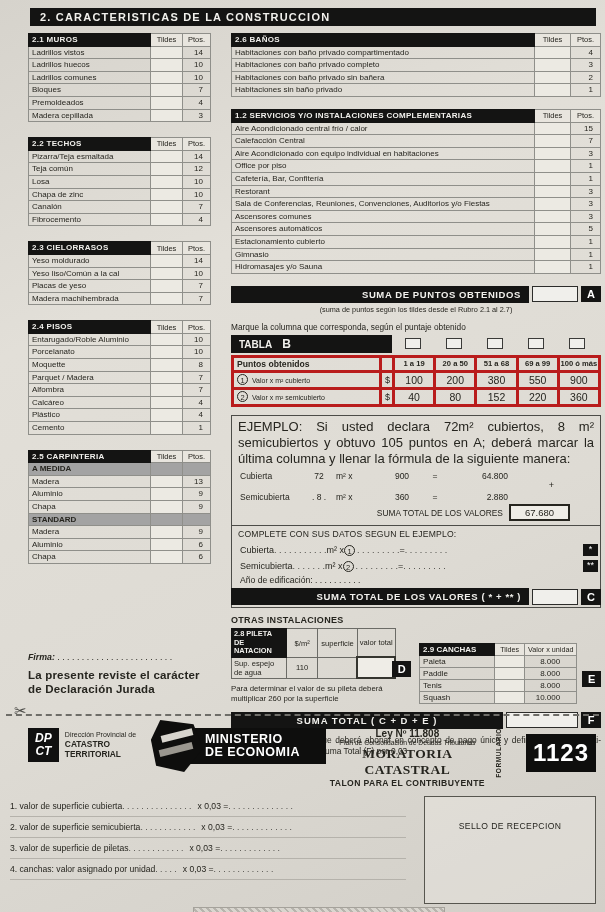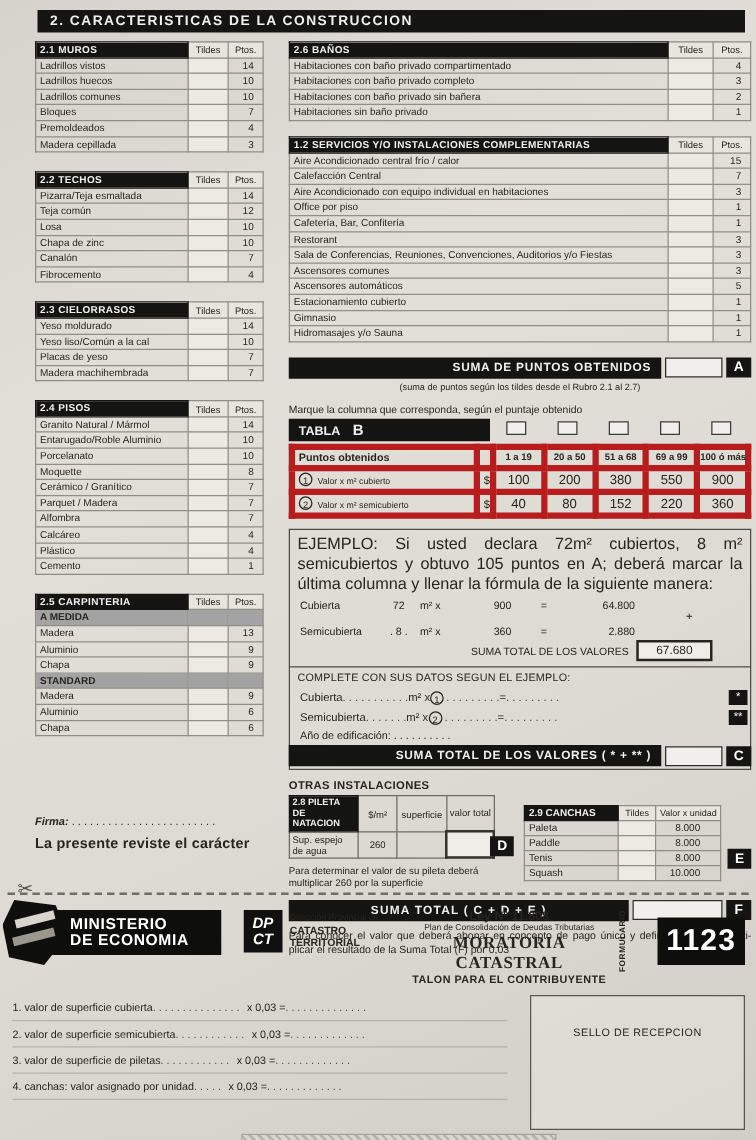--- a/index.html
+++ b/index.html
@@ -28,21 +28,21 @@
   .letter{width:20px;height:16px;background:#141413;color:#fff;font-weight:bold;font-size:11px;text-align:center;line-height:16px;}
   .note-c{font-size:7.3px;text-align:center;margin:2px 0 8px 0;}
   .marque{font-size:8.3px;margin:2px 0 3px 0;}
   
   #tablab-head{display:flex;align-items:flex-end;}
   #tablab-bar{width:161px;font-size:10px;padding:2px 8px;}
   #tablab-bar .big-b{font-size:12px;margin-left:10px;}
   .cbcell{width:41px;text-align:center;}
   .cb{display:inline-block;width:16px;height:11px;border:1px solid #3a3a38;background:#f0efeb;}
   table.tb{width:100%;border-collapse:collapse;table-layout:fixed;margin-top:2px;}
-  .tb td{border:5px solid #b91c1c;padding:1px 3px;}
+  .tb td{border:3px solid #b91c1c;padding:1px 3px;}
   .tb .c1{width:148px;}
   .tb .c2{width:13px;text-align:center;font-size:9px;}
   .tb .rng{font-size:7.6px;font-weight:bold;text-align:center;white-space:nowrap;padding:1px 0;}
   .tb .hdr{font-size:8.6px;font-weight:bold;}
   .tb .val{font-size:10.5px;text-align:center;height:17px;}
   .tb .rlab{font-size:7px;white-space:nowrap;}
   .circ{display:inline-block;width:11px;height:11px;border:1px solid #26251f;border-radius:50%;text-align:center;line-height:11px;font-size:7.5px;margin-right:2px;}
   
   #sup-box{border:1px solid #4c4c48;margin-top:8px;position:relative;padding-bottom:0;}
   #sup-title{width:205px;font-size:9.5px;padding:2px 8px;letter-spacing:.4px;}
@@ -59,21 +59,21 @@
   .valbox{border:2px solid #26251f;background:#efede7;padding:1px 14px;font-size:9.5px;}
   #complete{border-top:1px solid #4c4c48;padding:2px 0 3px 0;}
   #complete .ct{font-size:8.6px;padding:1px 6px 3px 6px;letter-spacing:.2px;}
   .c-row{display:flex;align-items:center;font-size:9px;padding:2px 2px 2px 8px;height:16px;}
   .c-row .dots{color:#44433f;}
   .c-row .mark{margin-left:auto;width:15px;height:12px;background:#141413;color:#fff;font-size:9px;text-align:center;line-height:10px;}
   .anio{font-size:8.6px;padding:1px 8px 3px 8px;}
   #bar-c{margin:0 -1px -1px -1px;}
   
   #otras-title{font-size:9px;font-weight:bold;margin:7px 0 3px 0;letter-spacing:.3px;}
-  #otras-flex{display:flex;gap:8px;align-items:center;}
+  #otras-flex{display:flex;gap:8px;align-items:flex-end;}
   table.pil{border-collapse:collapse;table-layout:fixed;font-size:7.6px;}
   .pil td{border:1px solid #6b6b66;padding:1px 2px;height:13px;overflow:hidden;}
   .pil .pt{width:58px;background:#141413;color:#f1f0ec;font-weight:bold;border-color:#141413;font-size:7.4px;line-height:1.15;}
   .pil .ph{width:34px;text-align:center;}
   .pil .ph2{width:40px;text-align:center;}
   .pil .ph3{width:42px;text-align:center;}
   .pil .inp{background:#efede7;border:2px solid #35352f;}
   .pil-note{font-size:7.8px;line-height:1.25;margin-top:5px;width:178px;}
   .dletter{align-self:flex-end;margin:0 0 2px -4px;}
   table.can{border-collapse:collapse;table-layout:fixed;font-size:8px;width:168px;}
@@ -275,49 +275,39 @@
     <table class="chk">
       <tbody>
           <tr>
         <td class="bar-cell">2.4 PISOS</td>
         <td class="th" style="width:32px">Tildes</td>
         <td class="th" style="width:28px">Ptos.</td>
       </tr>
       </tbody>
         <tbody>
 
-          <tr>
-            <td class="lbl">Granito Natural / Mármol</td>
-            <td class="tilde" style="width:32px"></td>
-            <td class="pts" style="width:28px">14</td>
-          </tr>
 
           <tr>
             <td class="lbl">Entarugado/Roble Aluminio</td>
             <td class="tilde" style="width:32px"></td>
             <td class="pts" style="width:28px">10</td>
           </tr>
 
           <tr>
             <td class="lbl">Porcelanato</td>
             <td class="tilde" style="width:32px"></td>
             <td class="pts" style="width:28px">10</td>
           </tr>
 
           <tr>
             <td class="lbl">Moquette</td>
             <td class="tilde" style="width:32px"></td>
             <td class="pts" style="width:28px">8</td>
           </tr>
 
-          <tr>
-            <td class="lbl">Cerámico / Granítico</td>
-            <td class="tilde" style="width:32px"></td>
-            <td class="pts" style="width:28px">7</td>
-          </tr>
 
           <tr>
             <td class="lbl">Parquet / Madera</td>
             <td class="tilde" style="width:32px"></td>
             <td class="pts" style="width:28px">7</td>
           </tr>
 
           <tr>
             <td class="lbl">Alfombra</td>
             <td class="tilde" style="width:32px"></td>
@@ -652,21 +642,21 @@
         <table class="pil">
           <tbody>
               <tr>
             <td class="pt"><span>2.8 PILETA</span><br><span>DE NATACION</span></td>
             <td class="ph">$/m²</td>
             <td class="ph2">superficie</td>
             <td class="ph3">valor total</td>
           </tr>
           <tr>
             <td>Sup. espejo de agua</td>
-            <td class="ph">260</td>
+            <td class="ph">110</td>
             <td class="ph2"></td>
             <td class="ph3 inp"></td>
           </tr>
         </tbody>
           </table>
         <div class="letter dletter">D</div>
       </div>
       <div class="pil-note">Para determinar el valor de su pileta deberá multiplicar 260 por la superficie</div>
     </div>
 
@@ -714,43 +704,44 @@
     <div class="letter">F</div>
   </div>
 
   <div id="pago-note">Para conocer el valor que deberá abonar en concepto de pago único y definitivo, deberá multi- plicar el resultado de la Suma Total (F) por 0,03</div>
 </div>
 
 <div id="firma-block">
   <div id="firma-line"><span>Firma:</span><span class="dots"> . . . . . . . . . . . . . . . . . . . . . . . .</span></div>
   <div id="jurada">
     <div>La presente reviste el carácter</div>
+    <div>de Declaración Jurada</div>
   </div>
 </div>
 
 <div id="cutline"></div>
 <div id="scissors">✂</div>
 
 <div id="stub">
   <div id="stub-head">
-    <div id="min-box">
-      <span id="min-logo"></span>
-      <div class="m1">MINISTERIO</div>
-      <div class="m1">DE ECONOMIA</div>
-    </div>
     <div id="dpct">
       <div id="dpct-logo">
           <div>DP</div>
           <div>CT</div>
         </div>
       <div id="dpct-txt">
         <div>Dirección Provincial de</div>
         <div class="b">CATASTRO TERRITORIAL</div>
       </div>
     </div>
+    <div id="min-box">
+      <span id="min-logo"></span>
+      <div class="m1">MINISTERIO</div>
+      <div class="m1">DE ECONOMIA</div>
+    </div>
     <div id="stub-right">
       <div id="ley">Ley Nº 11.808</div>
       <div id="plan">Plan de Consolidación de Deudas Tributarias</div>
       <div id="moratoria">MORATORIA CATASTRAL</div>
       <div id="talon">TALON PARA EL CONTRIBUYENTE</div>
     </div>
     <div id="form-group">
       <div id="form-vert">FORMULARIO</div>
       <div id="form-num">1123</div>
     </div>

